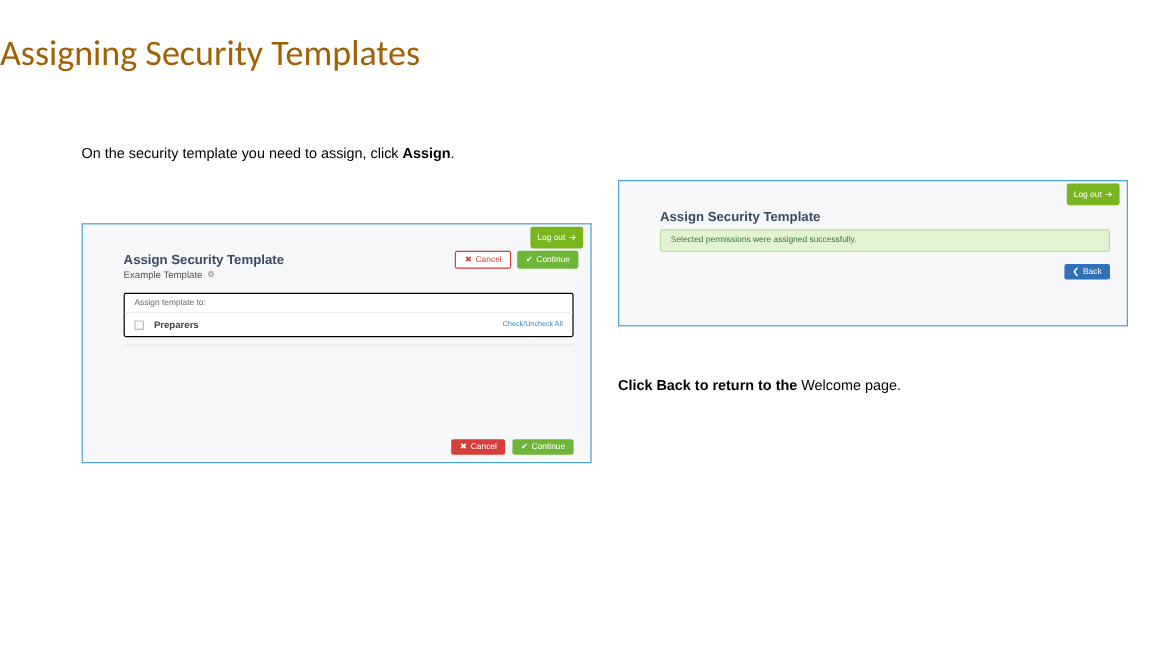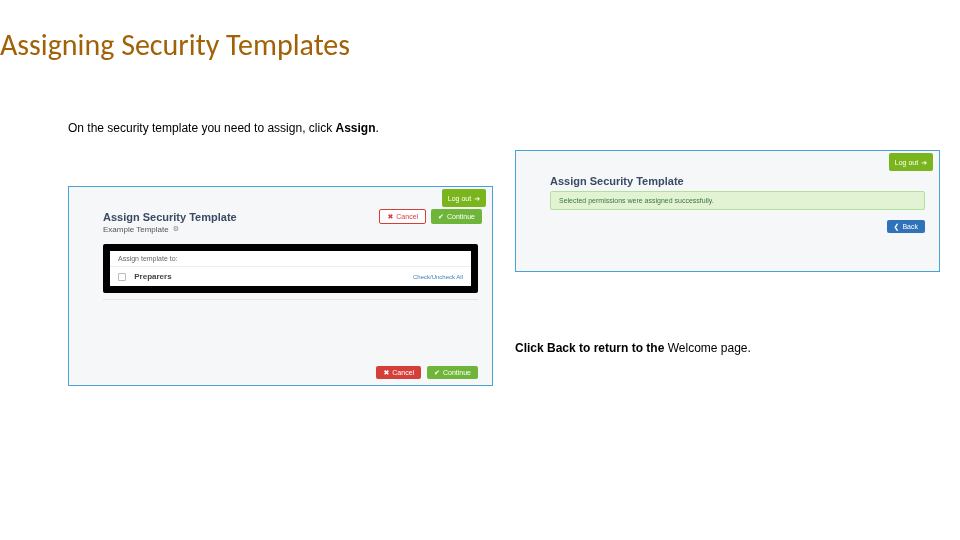--- a/index.html
+++ b/index.html
@@ -111,21 +111,21 @@
     background: #6fb53a;
     color: #fff;
   }
   .btn-blue {
     background: #2f72b9;
     color: #fff;
   }
   .card {
     margin: 4px 14px 2px 14px;
     background: #fff;
-    border: 7px solid #000000;
+    border: 1px solid #000000;
     border-radius: 2px;
   }
   .card-header {
     font-size: 7px;
     color: #666;
     border-bottom: 1px solid #eee;
     padding: 4px 8px;
   }
   .card-row {
     display: flex;
@@ -168,21 +168,21 @@
     border-radius: 2px;
     color: #3c763d;
     font-size: 7px;
     padding: 5px 8px;
   }
   .back-wrap {
     display: flex;
     justify-content: flex-end;
     padding: 4px 14px 8px 0;
   }
-  .instr-block { margin-top: 28px; }
+  .instr-block { margin-top: 1px; }
 </style>
 </head>
 <body>
 
 <div class="slide-title">Assigning Security Templates</div>
 
 <div class="columns">
 
   <div class="col">
     <p class="instr">

